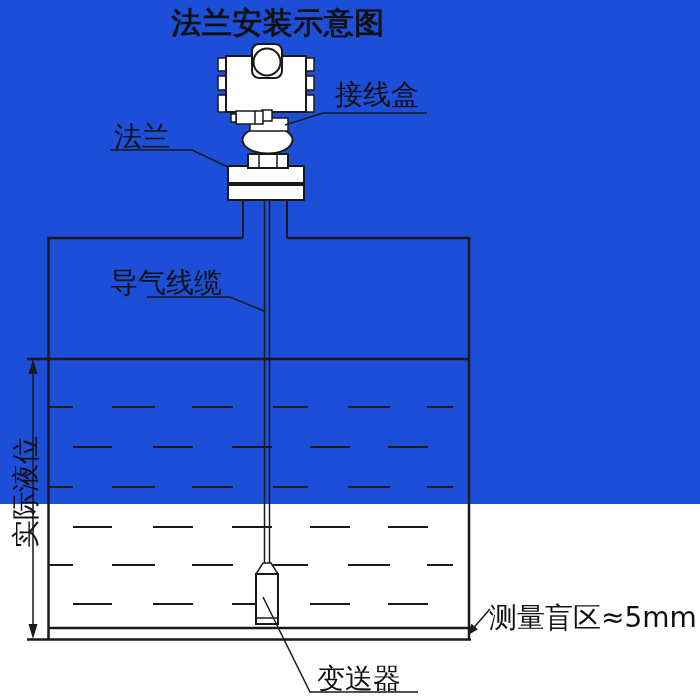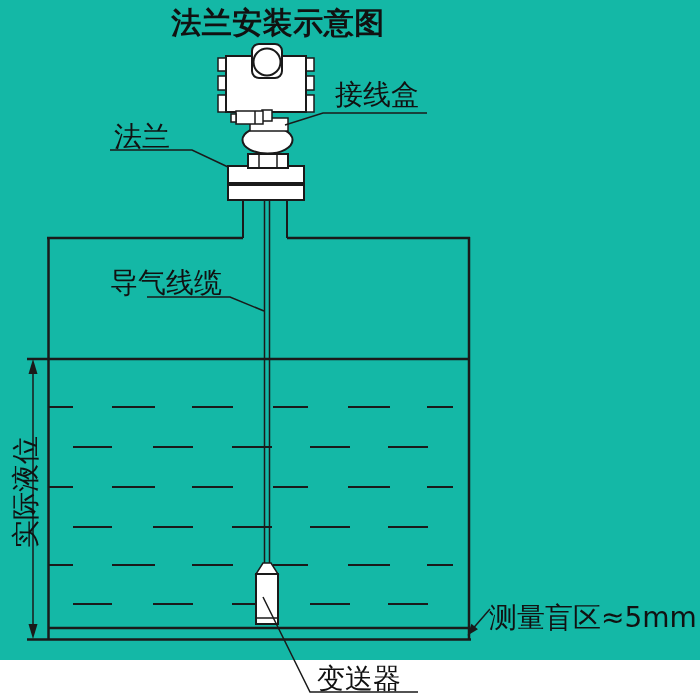--- a/index.html
+++ b/index.html
@@ -1,16 +1,16 @@
 <!DOCTYPE html>
 <html><head>
 <meta charset="utf-8">
 <style>
   html,body{margin:0;padding:0;background:#ffffff;width:700px;height:700px;overflow:hidden;}
-  .stage{position:relative;width:700px;height:660px;background:#14b8a6;}
+  .stage{position:relative;width:700px;height:504px;background:#1d4ed8;}
   svg{display:block;}
   
   .ln{stroke:#1a1a1a;fill:none;stroke-linecap:butt;}
   .w15{stroke-width:1.5;}
   .w2{stroke-width:2;}
   .w25{stroke-width:2.5;}
   .wf{fill:#ffffff;}
   .solid{fill:#1a1a1a;stroke:none;}
   text{font-family:"DejaVu Sans",sans-serif;fill:#111111;}
   .title-text{font-size:30px;font-weight:bold;letter-spacing:0.5px;}

